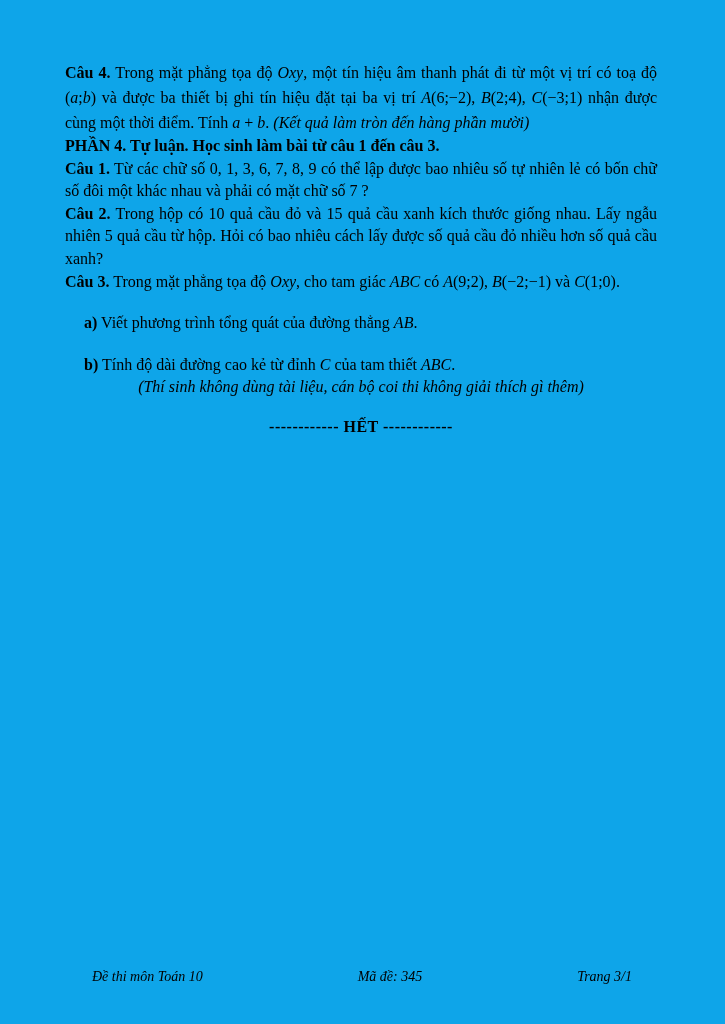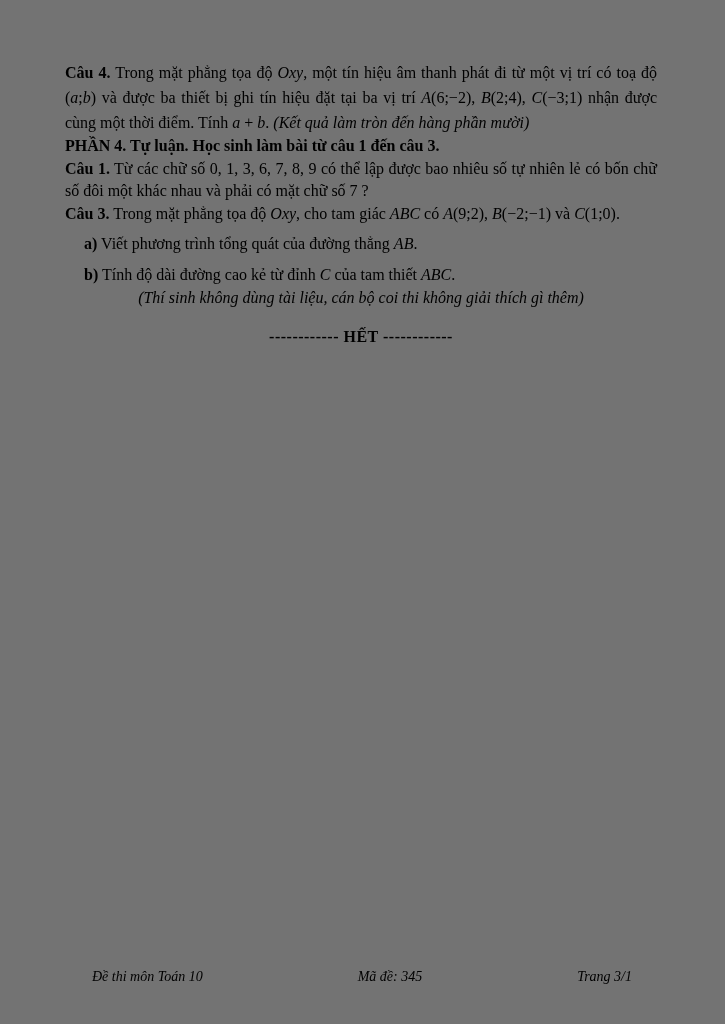--- a/index.html
+++ b/index.html
@@ -11,41 +11,41 @@
     position: relative;
     width: 725px;
     height: 1024px;
     overflow: hidden;
     font-family: "Liberation Serif", "DejaVu Serif", serif;
     color: #000000;
   }
   .page {
     position: absolute;
     inset: 0;
-    background: #737373;
+    background: #0ea5e9;
   }
   .content {
     position: absolute;
     left: 65px;
     top: 60px;
     width: 592px;
     font-size: 16px;
     line-height: 22.6px;
   }
   p.para {
     margin: 0;
     padding: 0;
     text-align: justify;
   }
   p.q4 {
     line-height: 25px;
   }
   p.sub {
     padding-left: 19px;
-    margin-top: 8px;
+    margin-top: 19px;
     text-align: left;
   }
   p.center {
     text-align: center;
   }
   p.end-marker {
     margin-top: 17px;
     letter-spacing: 0.5px;
   }
   .b { font-weight: bold; }
@@ -63,20 +63,21 @@
   }
 </style>
 </head>
 <body>
 
 <div class="page">
   <div class="content">
     <p class="para q4"><span class="b">Câu 4.</span><span> Trong mặt phẳng tọa độ </span><span class="i">Oxy</span><span>, một tín hiệu âm thanh phát đi từ một vị trí có toạ độ </span><span>(</span><span class="i">a</span><span>;</span><span class="i">b</span><span>)</span><span> và được ba thiết bị ghi tín hiệu đặt tại ba vị trí </span><span class="i">A</span><span>(6;−2), </span><span class="i">B</span><span>(2;4), </span><span class="i">C</span><span>(−3;1)</span><span> nhận được cùng một thời điểm. Tính </span><span class="i">a</span><span> + </span><span class="i">b</span><span>. </span><span class="i">(Kết quả làm tròn đến hàng phần mười)</span></p>
     <p class="para"><span class="b">PHẦN 4. Tự luận. Học sinh làm bài từ câu 1 đến câu 3.</span></p>
     <p class="para"><span class="b">Câu 1.</span><span> Từ các chữ số 0, 1, 3, 6, 7, 8, 9 có thể lập được bao nhiêu số tự nhiên lẻ có bốn chữ số đôi một khác nhau và phải có mặt chữ số 7 ?</span></p>
+    <p class="para"><span class="b">Câu 2.</span><span> Trong hộp có 10 quả cầu đỏ và 15 quả cầu xanh kích thước giống nhau. Lấy ngẫu nhiên 5 quả cầu từ hộp. Hỏi có bao nhiêu cách lấy được số quả cầu đỏ nhiều hơn số quả cầu xanh?</span></p>
     <p class="para"><span class="b">Câu 3.</span><span> Trong mặt phẳng tọa độ </span><span class="i">Oxy</span><span>, cho tam giác </span><span class="i">ABC</span><span> có </span><span class="i">A</span><span>(9;2), </span><span class="i">B</span><span>(−2;−1)</span><span> và </span><span class="i">C</span><span>(1;0).</span></p>
     <p class="para sub"><span class="b">a)</span><span> Viết phương trình tổng quát của đường thẳng </span><span class="i">AB</span><span>.</span></p>
     <p class="para sub"><span class="b">b)</span><span> Tính độ dài đường cao kẻ từ đỉnh </span><span class="i">C</span><span> của tam thiết </span><span class="i">ABC</span><span>.</span></p>
     <p class="para center"><span class="i">(Thí sinh không dùng tài liệu, cán bộ coi thi không giải thích gì thêm)</span></p>
     <p class="para center end-marker"><span class="b">------------ HẾT ------------</span></p>
   </div>
   <div class="footer">
     <span>Đề thi môn Toán 10</span>
     <span>Mã đề: 345</span>
     <span>Trang 3/1</span>

